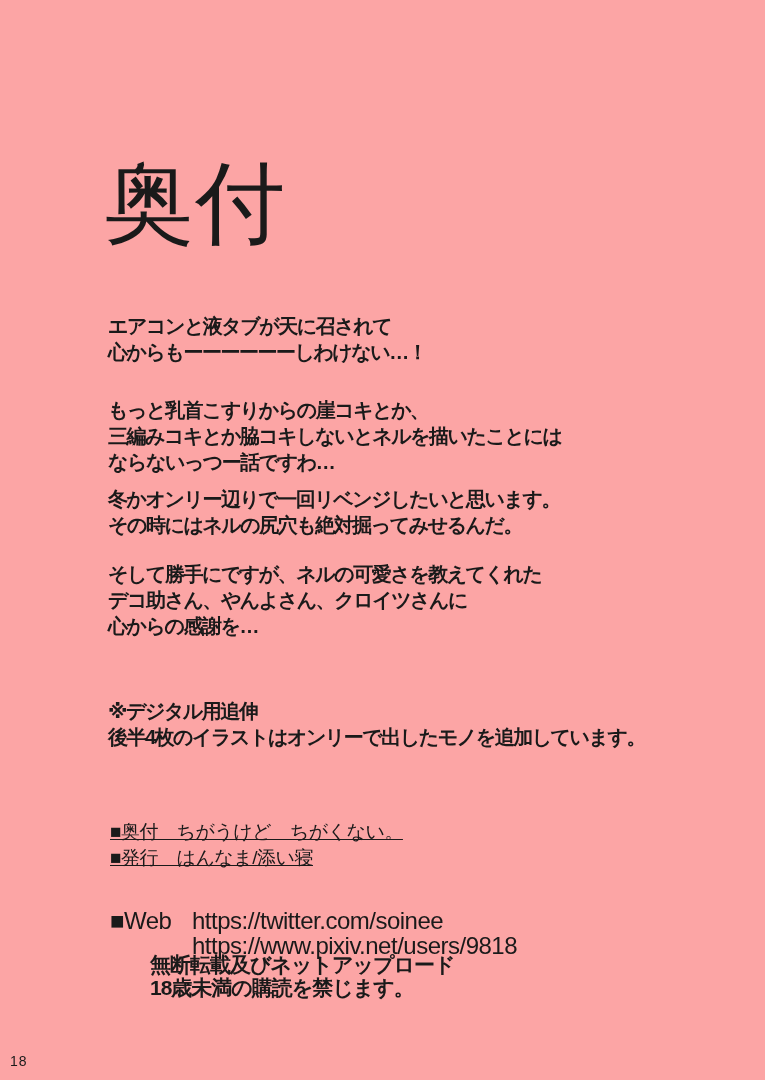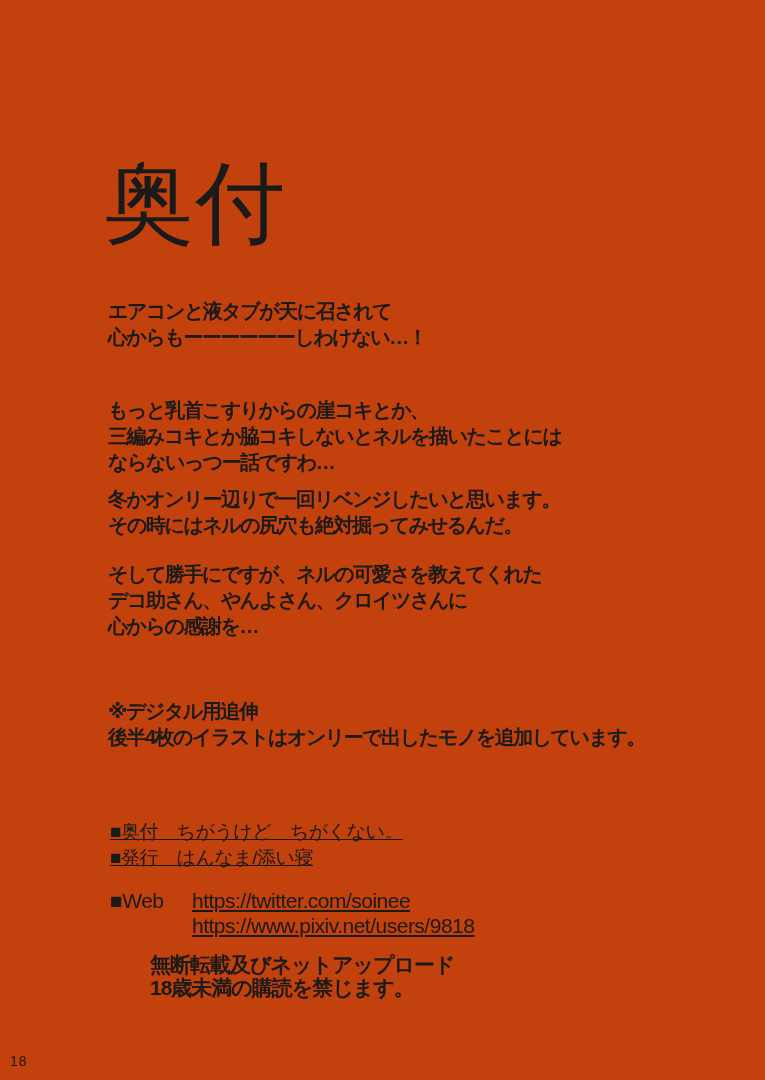--- a/index.html
+++ b/index.html
@@ -1,20 +1,20 @@
 <!DOCTYPE html>
 <html><head>
 <meta charset="utf-8">
 <style>
   html,body { margin:0; padding:0; background:#e8e8e8; }
   .page {
     position:relative;
     width:765px; height:1080px;
     margin:0 auto;
-    background:#c2410c;
+    background:#fca5a5;
     color:#1a1a1a;
     font-family:"Liberation Sans","DejaVu Sans",sans-serif;
     overflow:hidden;
   }
   .title {
     position:absolute;
     left:104px; top:158px;
     font-size:90px;
     line-height:1;
     font-weight:500;
@@ -23,36 +23,36 @@
   }
   .para {
     position:absolute;
     left:108px;
     font-size:20px;
     line-height:26px;
     font-weight:bold;
     letter-spacing:-1.5px;
     white-space:nowrap;
   }
-  .para1 { top:298px; }
+  .para1 { top:313px; }
   .para2 { top:397px; }
   .para3 { top:486px; }
   .para4 { top:561px; }
   .note  { top:698px; }
   .info {
     position:absolute;
     left:110px;
     font-size:19px;
     line-height:26px;
     font-weight:normal;
     letter-spacing:-0.5px;
     white-space:nowrap;
   }
   .infoblock { top:819px;text-decoration:underline; }
-  .webblock  { top:888px; font-size:21px; line-height:25px;text-decoration:underline; }
+  .webblock  { top:908px; font-size:24px; line-height:25px; }
   .web-label { display:inline-block; width:82px; }
   .web-line2 { padding-left:82px; }
   .warning {
     position:absolute;
     left:110px; top:953px;
     font-size:21px;
     line-height:23px;
     font-weight:bold;
     letter-spacing:-1px;
     white-space:nowrap;

